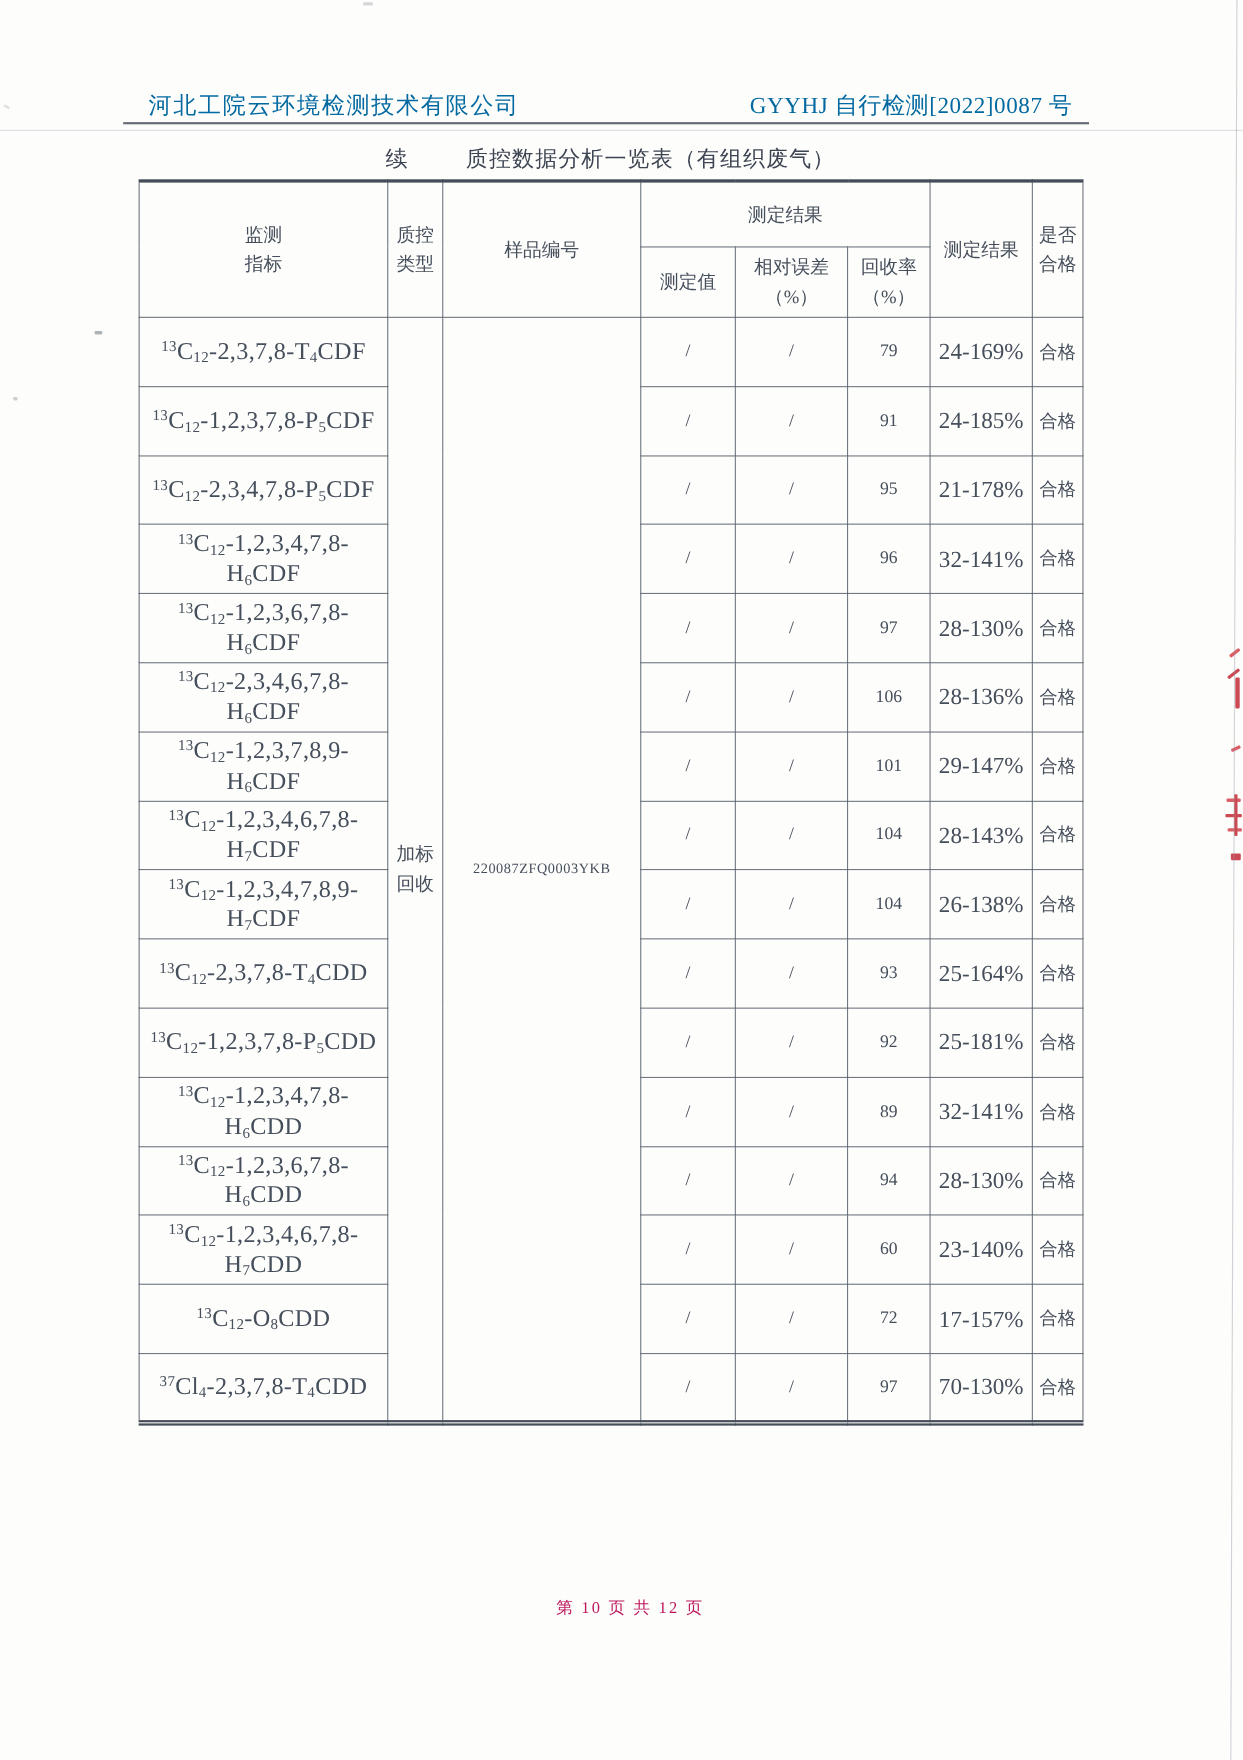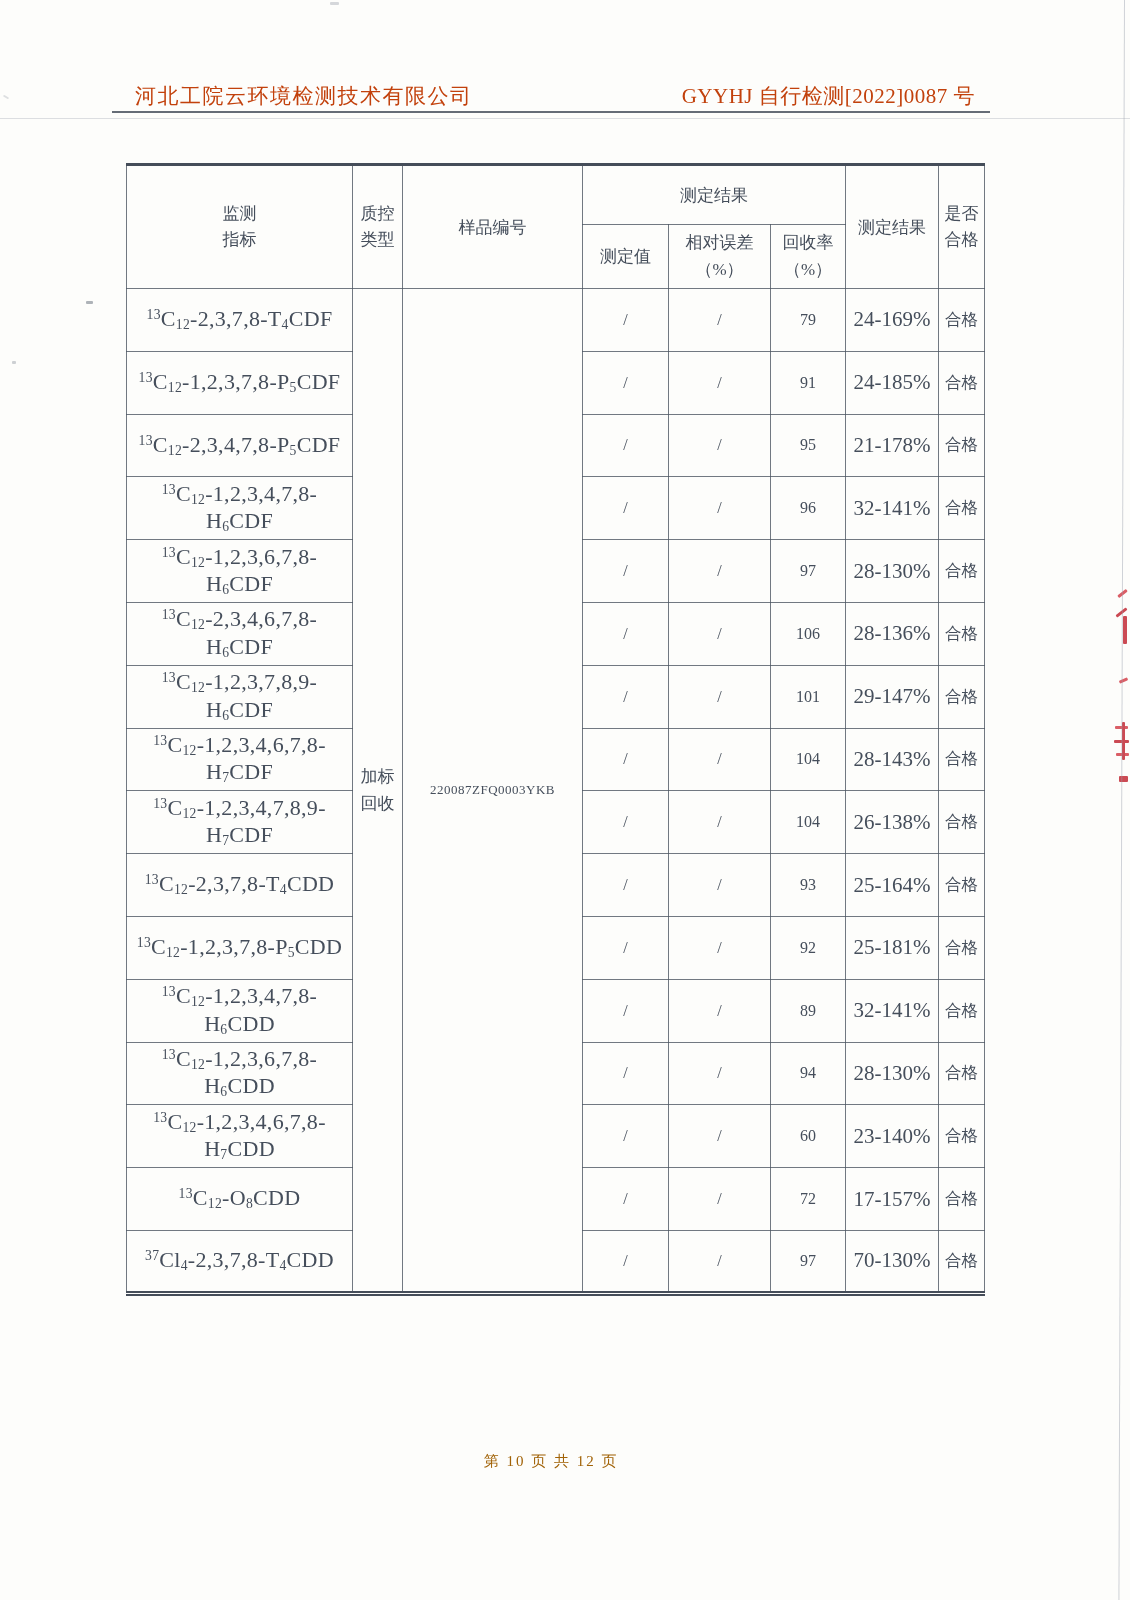--- a/index.html
+++ b/index.html
@@ -9,21 +9,21 @@
     margin:0 auto;
     background:#fdfdfb;
     overflow:hidden;
     font-family:"Liberation Serif","DejaVu Serif",serif;
     color:#434c59;
   }
   
   .doc-header{
     position:absolute;left:135px;top:82px;width:840px;
     display:flex;justify-content:space-between;align-items:baseline;
-    font-size:21px;color:#c2410c;
+    font-size:21px;color:#0369a1;
   }
   .doc-header .left{letter-spacing:1.5px;}
   .doc-header .right{letter-spacing:0.5px;}
   .header-rule{
     position:absolute;left:112px;top:111px;width:878px;height:2px;
     background:#4a525e;opacity:.85;
   }
   .page-fold-line{
     position:absolute;left:0;top:118px;width:1130px;height:1px;
     background:rgba(165,172,184,.38);
@@ -62,22 +62,22 @@
   td.c-ind sup,td.c-ind sub{font-size:62%;}
   td.c-ind sup{vertical-align:.5em;}
   td.c-ind sub{vertical-align:-.25em;}
   td.c-qct{line-height:1.6;padding:0 2px;}
   td.c-sid{font-size:13px;letter-spacing:.5px;white-space:nowrap;}
   td.c-val{font-size:16px;}
   td.c-req{font-size:21px;white-space:nowrap;}
   td.c-ok{font-size:16.5px;}
   
   .doc-footer{
-    position:absolute;left:122px;top:1452px;width:858px;
-    text-align:center;font-size:15px;letter-spacing:2px;color:#a16207;
+    position:absolute;left:144px;top:1452px;width:858px;
+    text-align:center;font-size:15px;letter-spacing:2px;color:#be185d;
   }
   
   .stamp-frag{position:absolute;background:#da5e66;border-radius:1px;}
   .stamp-frag.dk{background:#cb4a53;}
   .page-edge-line{
     position:absolute;top:0;left:1124px;width:1px;height:1600px;
     background:rgba(150,158,170,.45);
     transform:rotate(.2deg);transform-origin:top;
   }
   .speck{position:absolute;background:rgba(110,118,130,.55);border-radius:1px;}
@@ -87,20 +87,24 @@
 
 <div class="page">
 
   <div class="doc-header">
     <span class="left">河北工院云环境检测技术有限公司</span>
     <span class="right">GYYHJ 自行检测[2022]0087 号</span>
   </div>
   <div class="header-rule"></div>
   <div class="page-fold-line"></div>
 
+  <div class="doc-title">
+    <span class="title-prefix">续</span>
+    <span class="title-main">质控数据分析一览表（有组织废气）</span>
+  </div>
 
   <table class="qc">
     <colgroup>
       <col class="c1">
         <col class="c2">
         <col class="c3">
         <col class="c4">
       <col class="c5">
         <col class="c6">
         <col class="c7">

